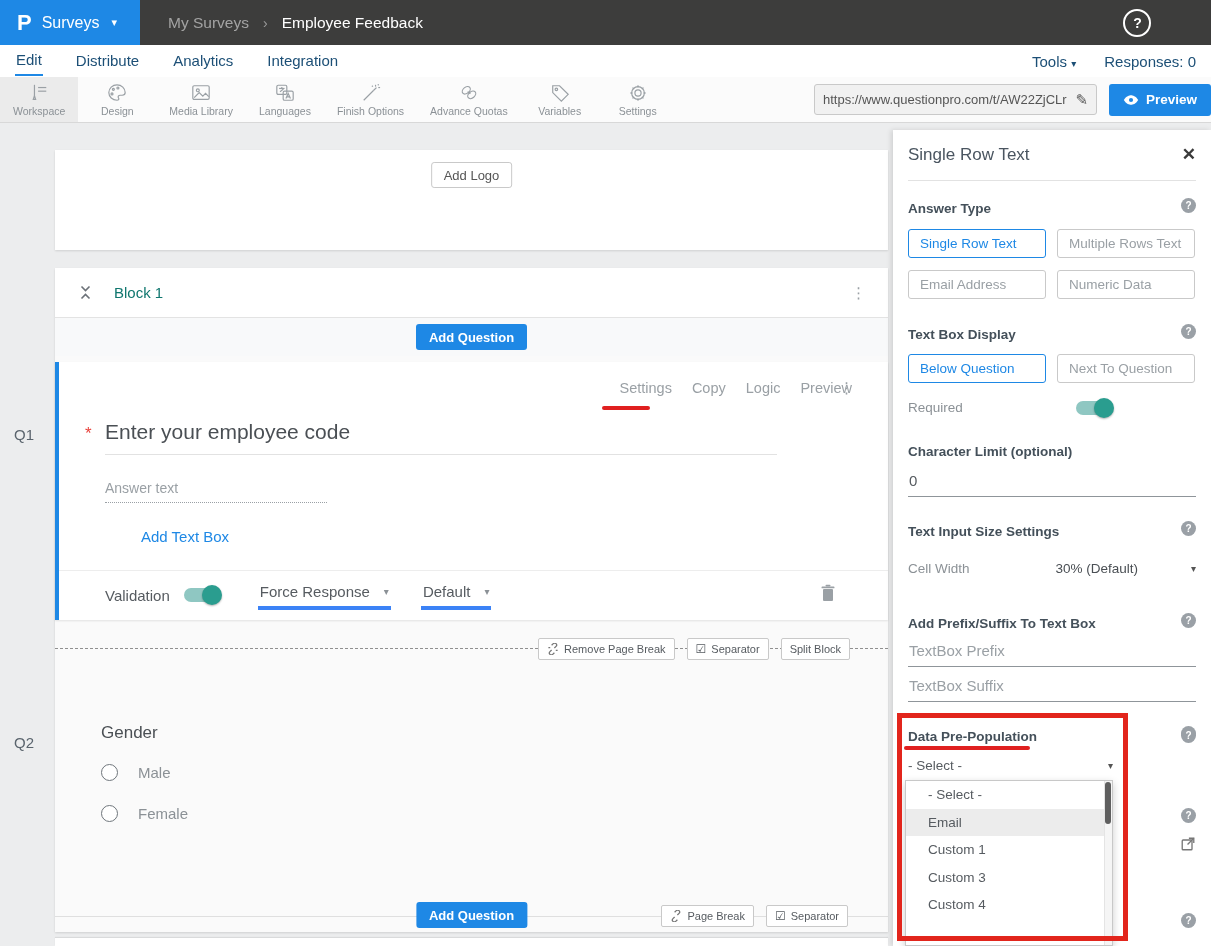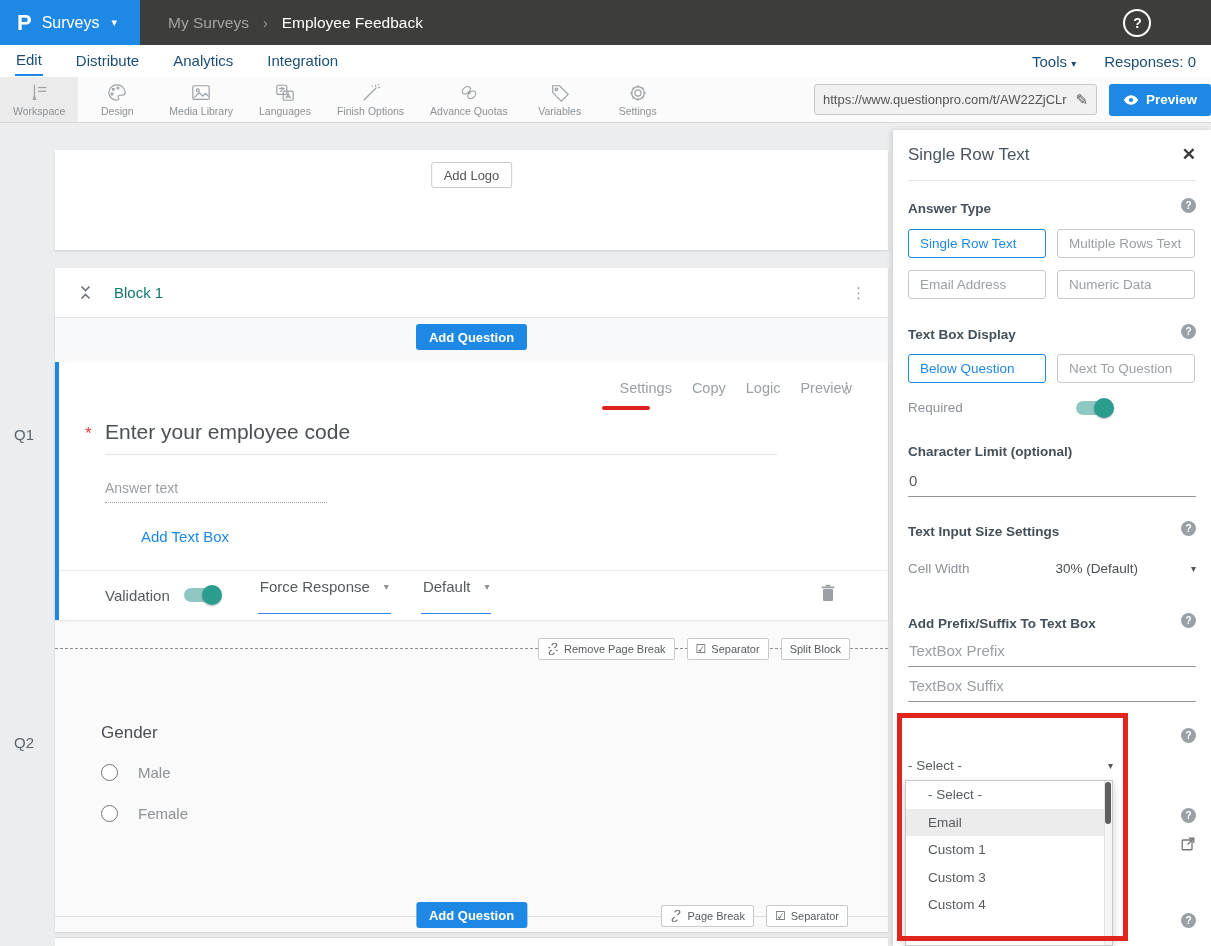--- a/index.html
+++ b/index.html
@@ -69,21 +69,21 @@
   .q1-qline { position:absolute; left:46px; top:92px; width:672px; border-bottom:1px solid #e2e2e2; }
   .answer-text { position:absolute; left:46px; top:118px; color:#9aa0a5; font-size:14px; }
   .answer-line { position:absolute; left:46px; top:140px; width:222px; border-bottom:1px dotted #9aa0a5; }
   .add-textbox { position:absolute; left:82px; top:166px; color:#1e88e5; font-size:15px; cursor:pointer; }
   .q1-divider { position:absolute; left:0; top:208px; width:100%; border-bottom:1px solid #ededed; }
   .validation-row { position:absolute; left:0; top:208px; width:100%; height:50px; display:flex; align-items:center; }
   .validation-label { margin-left:46px; color:#565b60; font-size:15px; }
   .toggle { position:relative; width:36px; height:14px; background:#8fc7c2; border-radius:7px; cursor:pointer; }
   .toggle .knob { position:absolute; right:-2px; top:-3px; width:20px; height:20px; background:#2a9d8f; border-radius:50%; box-shadow:0 1px 2px rgba(0,0,0,.3); }
   .v-toggle { margin-left:14px; }
-  .mini-select { display:flex; align-items:center; gap:14px; border-bottom:1px solid #3b82f6; padding:2px 2px 18px; cursor:pointer; }
+  .mini-select { display:flex; align-items:center; gap:14px; border-bottom:4px solid #3b82f6; padding:2px 2px 6px; cursor:pointer; }
   .mini-select .lbl { color:#565b60; font-size:15px; }
   .mini-select .caret { color:#8b9196; font-size:10px; }
   .force-select { margin-left:38px; }
   .default-select { margin-left:30px; }
   .trash { margin-left:auto; margin-right:52px; cursor:pointer; }
 
   .break-row { position:absolute; left:0; top:370px; width:100%; height:22px; }
   .break-row .dash { position:absolute; left:0; right:0; top:10px; border-top:1px dashed #8f8f8f; }
   .break-btns { position:absolute; right:38px; top:0; display:flex; gap:12px; }
   .chip { background:#fff; border:1px solid #c9c9c9; border-radius:2px; height:22px; padding:0 8px; font-size:11px; color:#565b60; display:flex; align-items:center; gap:5px; cursor:pointer; }
@@ -434,20 +434,25 @@
       <span class="sb-caret" style="margin-left:auto;">▾</span>
     </div>
 
     <div class="sb" style="top:484px;">
       <span class="sb-heading">Add Prefix/Suffix To Text Box</span>
       <span class="help">?</span>
     </div>
     <input class="sb sb-input" style="top: 545px; width: 288px;" placeholder="TextBox Suffix">
     <input class="sb sb-input" style="top: 510px; width: 288px;" placeholder="TextBox Prefix">
 
+    <div class="sb" style="top:597px;">
+      <span class="sb-heading">Data Pre-Population</span>
+      <span class="help">?</span>
+      <div class="dpp-underline"></div>
+    </div>
     <div class="dpp-select">
       <span class="val">- Select -</span>
       <span class="sb-caret">▾</span>
     </div>
 
     <div class="dropdown">
       <div class="dd-item">- Select -</div>
       <div class="dd-item hl">Email</div>
       <div class="dd-item">Custom 1</div>
       <div class="dd-item">Custom 3</div>

